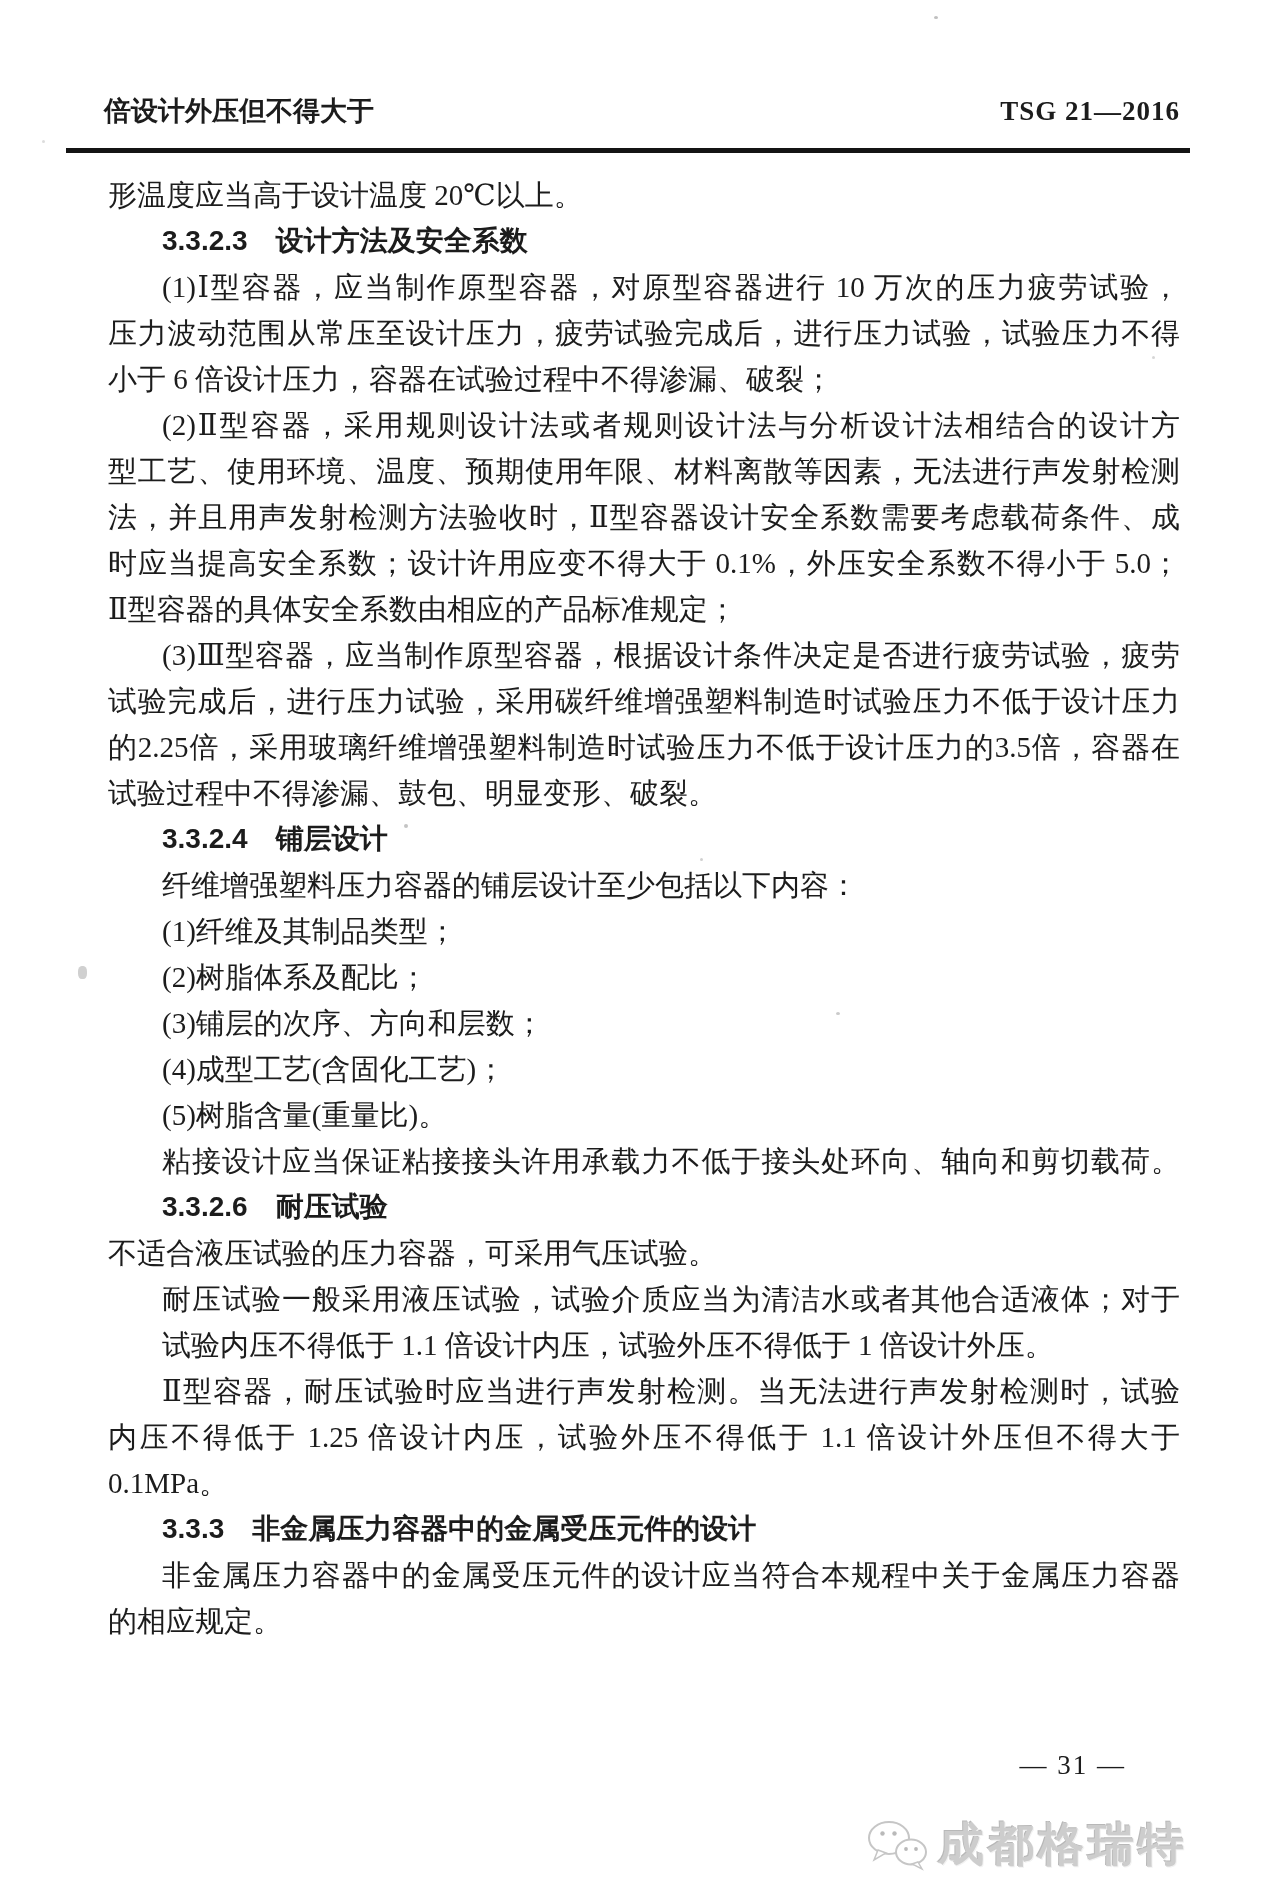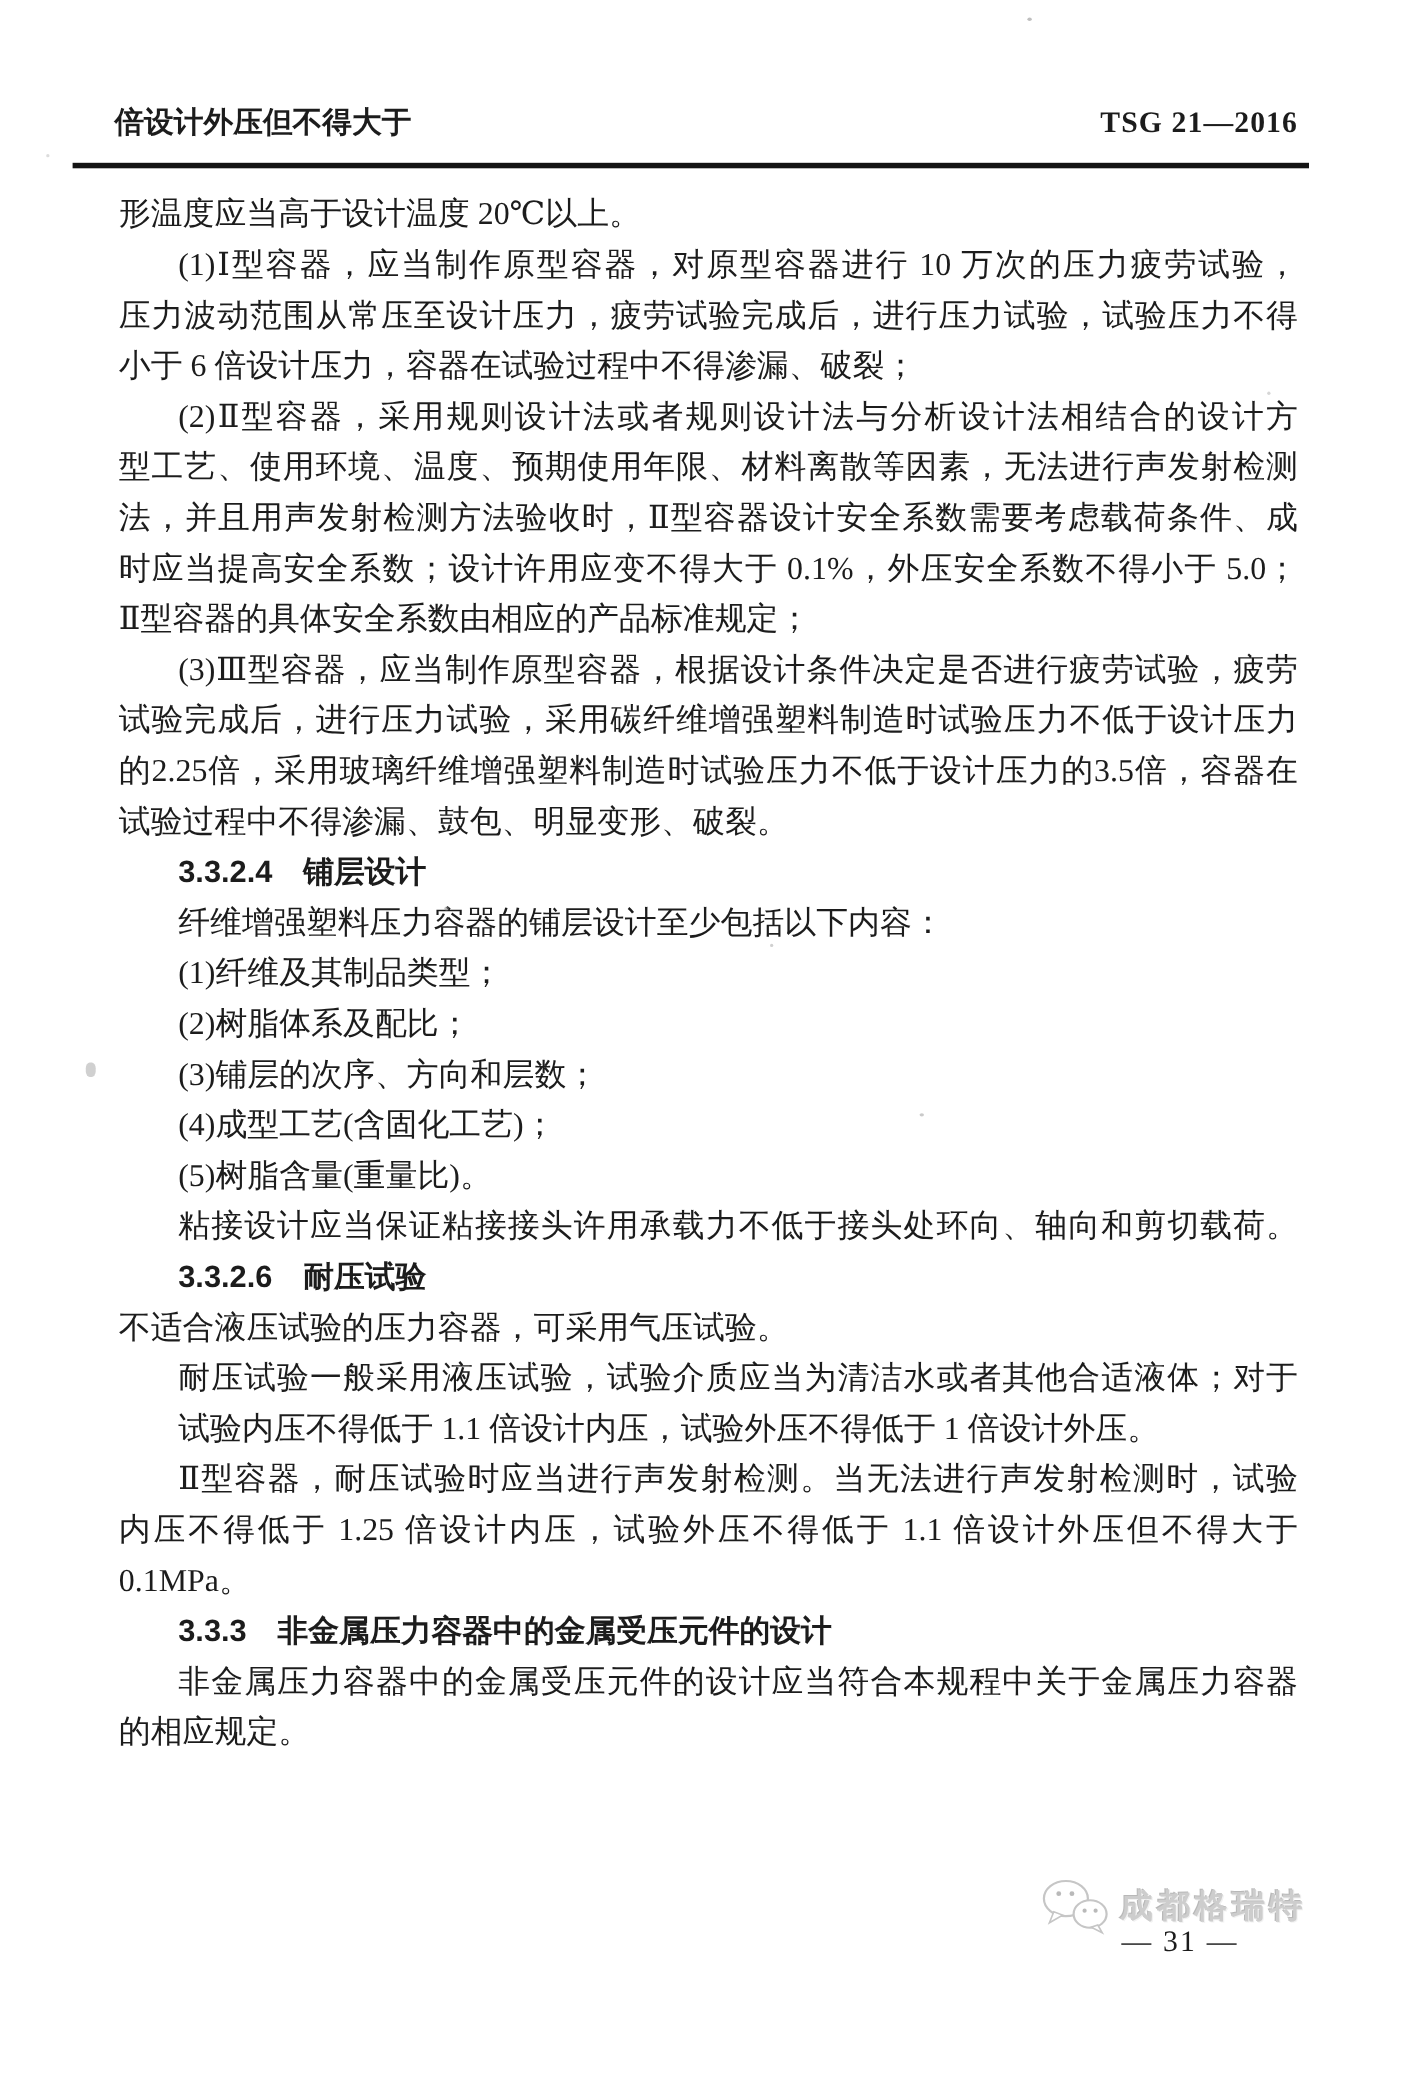--- a/index.html
+++ b/index.html
@@ -46,25 +46,25 @@
     font-family:"Liberation Sans","DejaVu Sans",sans-serif;
     font-size:28px;
   }
   
   .page-number{
     position:absolute;top:1750px;right:154px;
     font-size:27px;letter-spacing:2px;
   }
   
   .watermark{
-    position:absolute;top:1707px;right:92px;
+    position:absolute;top:1814px;right:92px;
     display:flex;align-items:center;gap:8px;
     color:#cdcdcd;
     font-family:"Liberation Sans","DejaVu Sans",sans-serif;
-    font-weight:bold;font-size:30px;letter-spacing:4px;
+    font-weight:bold;font-size:46px;letter-spacing:4px;
     text-shadow:1px 1px 0 #f2f2f2,-1px -1px 0 #b8b8b8;
     user-select:none;
     justify-content:space-between;
   }
   .watermark svg{display:block;}
   
   .speck{position:absolute;border-radius:50%;background:#8a8a8a;}
   .speck.s1{left:934px;top:16px;width:4px;height:3px;opacity:.55;}
   .speck.s2{left:78px;top:966px;width:9px;height:13px;opacity:.35;background:#777;border-radius:40%;}
   .speck.s3{left:404px;top:824px;width:4px;height:4px;opacity:.5;}
@@ -79,20 +79,21 @@
 <div class="page">
 
   <div class="header">
     <span class="left">倍设计外压但不得大于</span>
     <span class="right">TSG 21—2016</span>
   </div>
   <div class="rule"></div>
 
   <div class="doc-body">
       <div class="line">形温度应当高于设计温度 20℃以上。</div>
+      <div class="line indent bold">3.3.2.3　设计方法及安全系数</div>
       <div class="line indent fill">(1)Ⅰ型容器，应当制作原型容器，对原型容器进行 10 万次的压力疲劳试验，</div>
       <div class="line fill">压力波动范围从常压至设计压力，疲劳试验完成后，进行压力试验，试验压力不得</div>
       <div class="line">小于 6 倍设计压力，容器在试验过程中不得渗漏、破裂；</div>
       <div class="line indent fill">(2)Ⅱ型容器，采用规则设计法或者规则设计法与分析设计法相结合的设计方</div>
       <div class="line fill">型工艺、使用环境、温度、预期使用年限、材料离散等因素，无法进行声发射检测</div>
       <div class="line fill">法，并且用声发射检测方法验收时，Ⅱ型容器设计安全系数需要考虑载荷条件、成</div>
       <div class="line fill">时应当提高安全系数；设计许用应变不得大于 0.1%，外压安全系数不得小于 5.0；</div>
       <div class="line">Ⅱ型容器的具体安全系数由相应的产品标准规定；</div>
       <div class="line indent fill">(3)Ⅲ型容器，应当制作原型容器，根据设计条件决定是否进行疲劳试验，疲劳</div>
       <div class="line fill">试验完成后，进行压力试验，采用碳纤维增强塑料制造时试验压力不低于设计压力</div>

